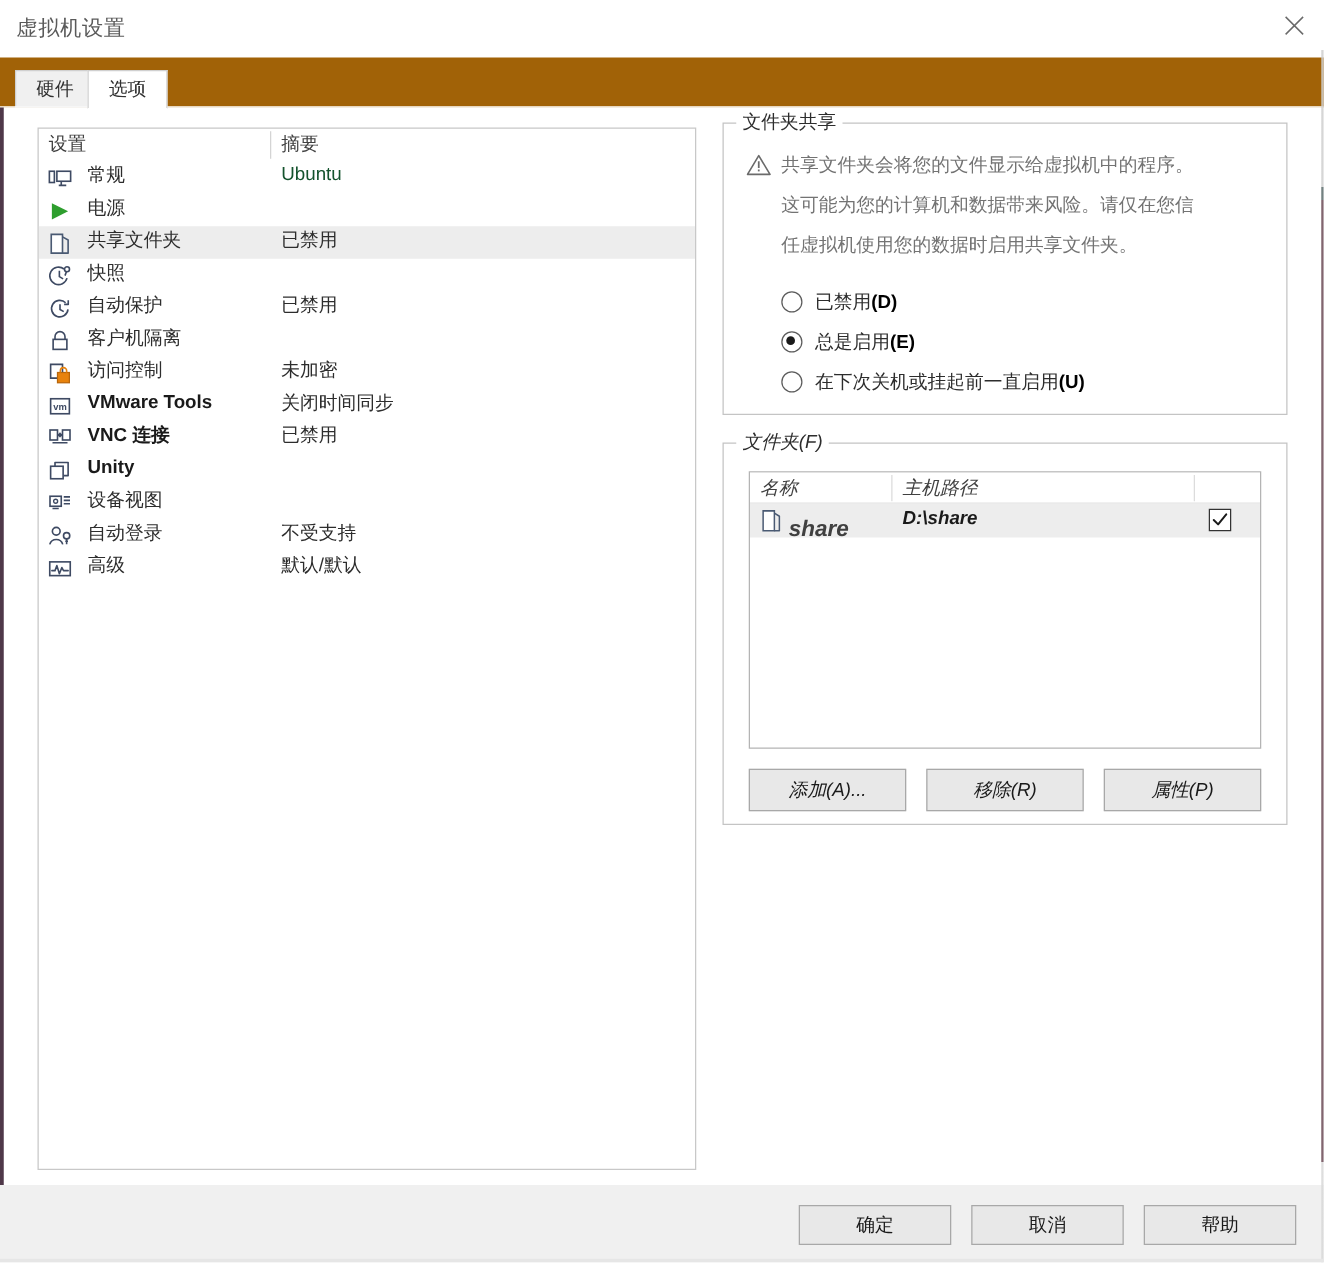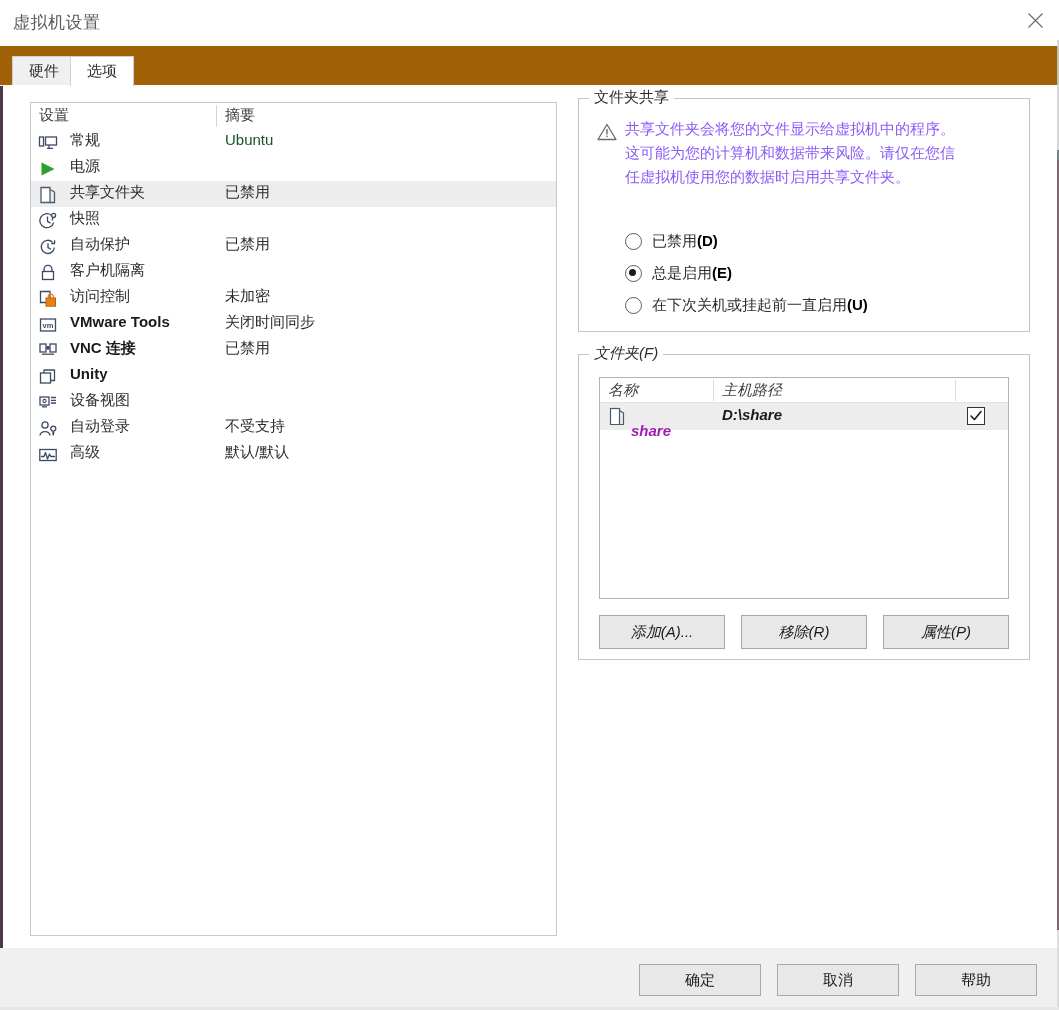--- a/index.html
+++ b/index.html
@@ -145,22 +145,22 @@
 
   
   #gb-sharing { height: 234px; }
   #warn-icon {
     position: absolute; left: 18px; top: 24px;
     width: 20px; height: 18px;
   }
   #warn-text {
     position: absolute; left: 46px; top: 18px;
     width: 330px;
-    font-size: 15px; color: #8b5cf6;
-    line-height: 24px;
+    font-size: 15px; color: #737373;
+    line-height: 32px;
     text-align: justify;
   }
   .radio-row {
     position: absolute; left: 46px;
     display: flex; align-items: center;
     cursor: pointer;
     white-space: nowrap;
   }
   #radio-0 { top: 133px; }
   #radio-1 { top: 165px; }
@@ -220,22 +220,22 @@
   #ft-row {
     position: relative;
     height: 27px;
     background: #ededed;
   }
   #ft-row .fr-icon {
     position: absolute; left: 8px; top: 4px;
     width: 18px; height: 19px;
   }
   #ft-row .fr-name {
-    position: absolute; left: 31px; top: 19px;
-    font-size: 15px; font-weight: bold; color: #a21caf;
+    position: absolute; left: 31px; top: 10px;
+    font-size: 18px; font-weight: bold; color: #404040;
     white-space: nowrap;
   }
   #ft-row .fr-path {
     position: absolute; left: 122px; top: 3px;
     font-size: 15px; font-weight: bold; color: #1a1a1a;
     white-space: nowrap;
   }
   #ft-row .fr-check {
     position: absolute; left: 367px; top: 4px;
     width: 18px; height: 18px;

